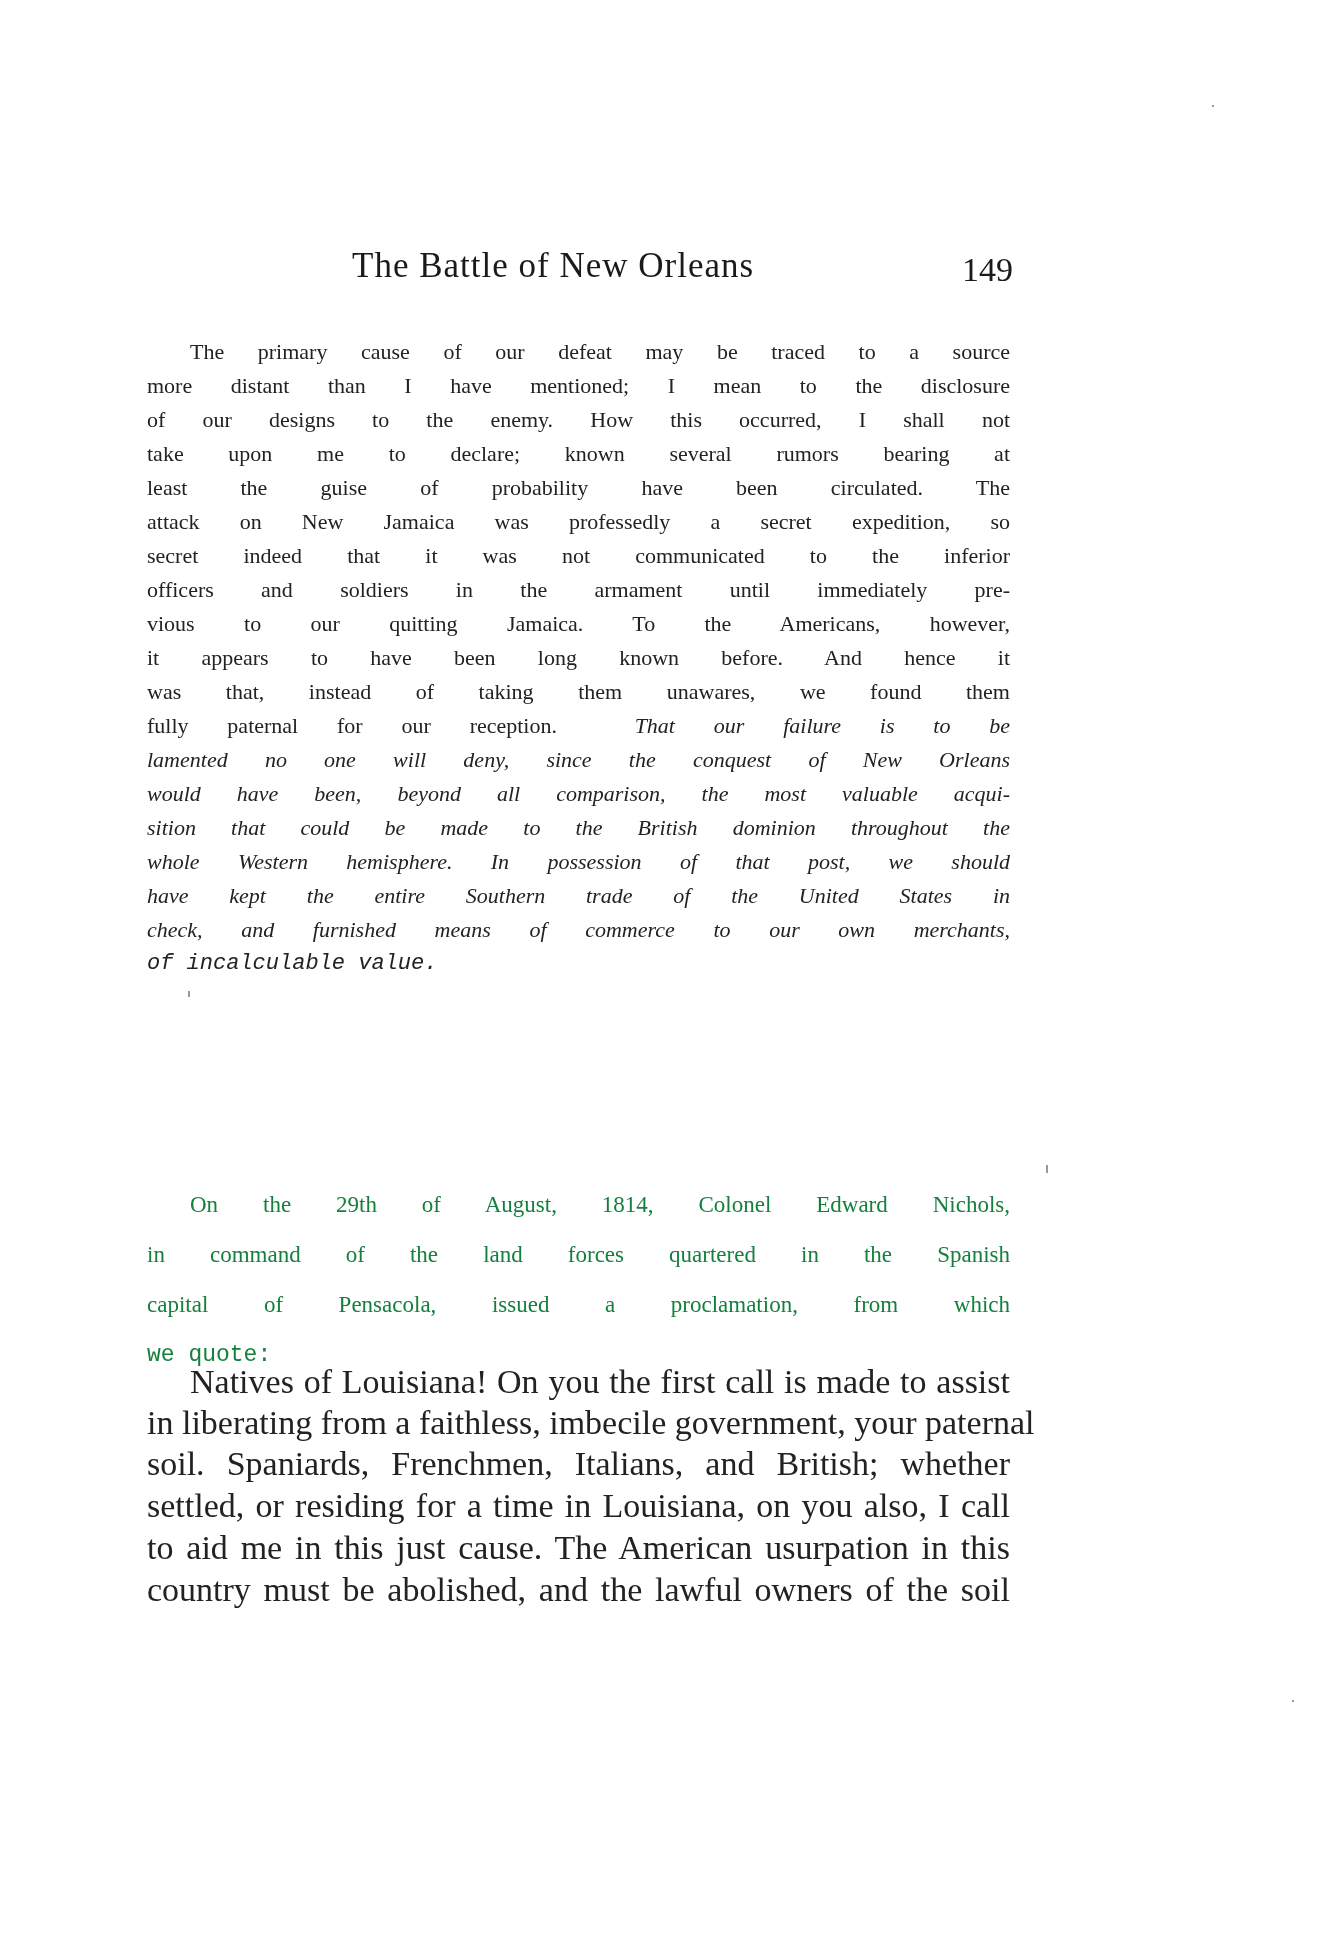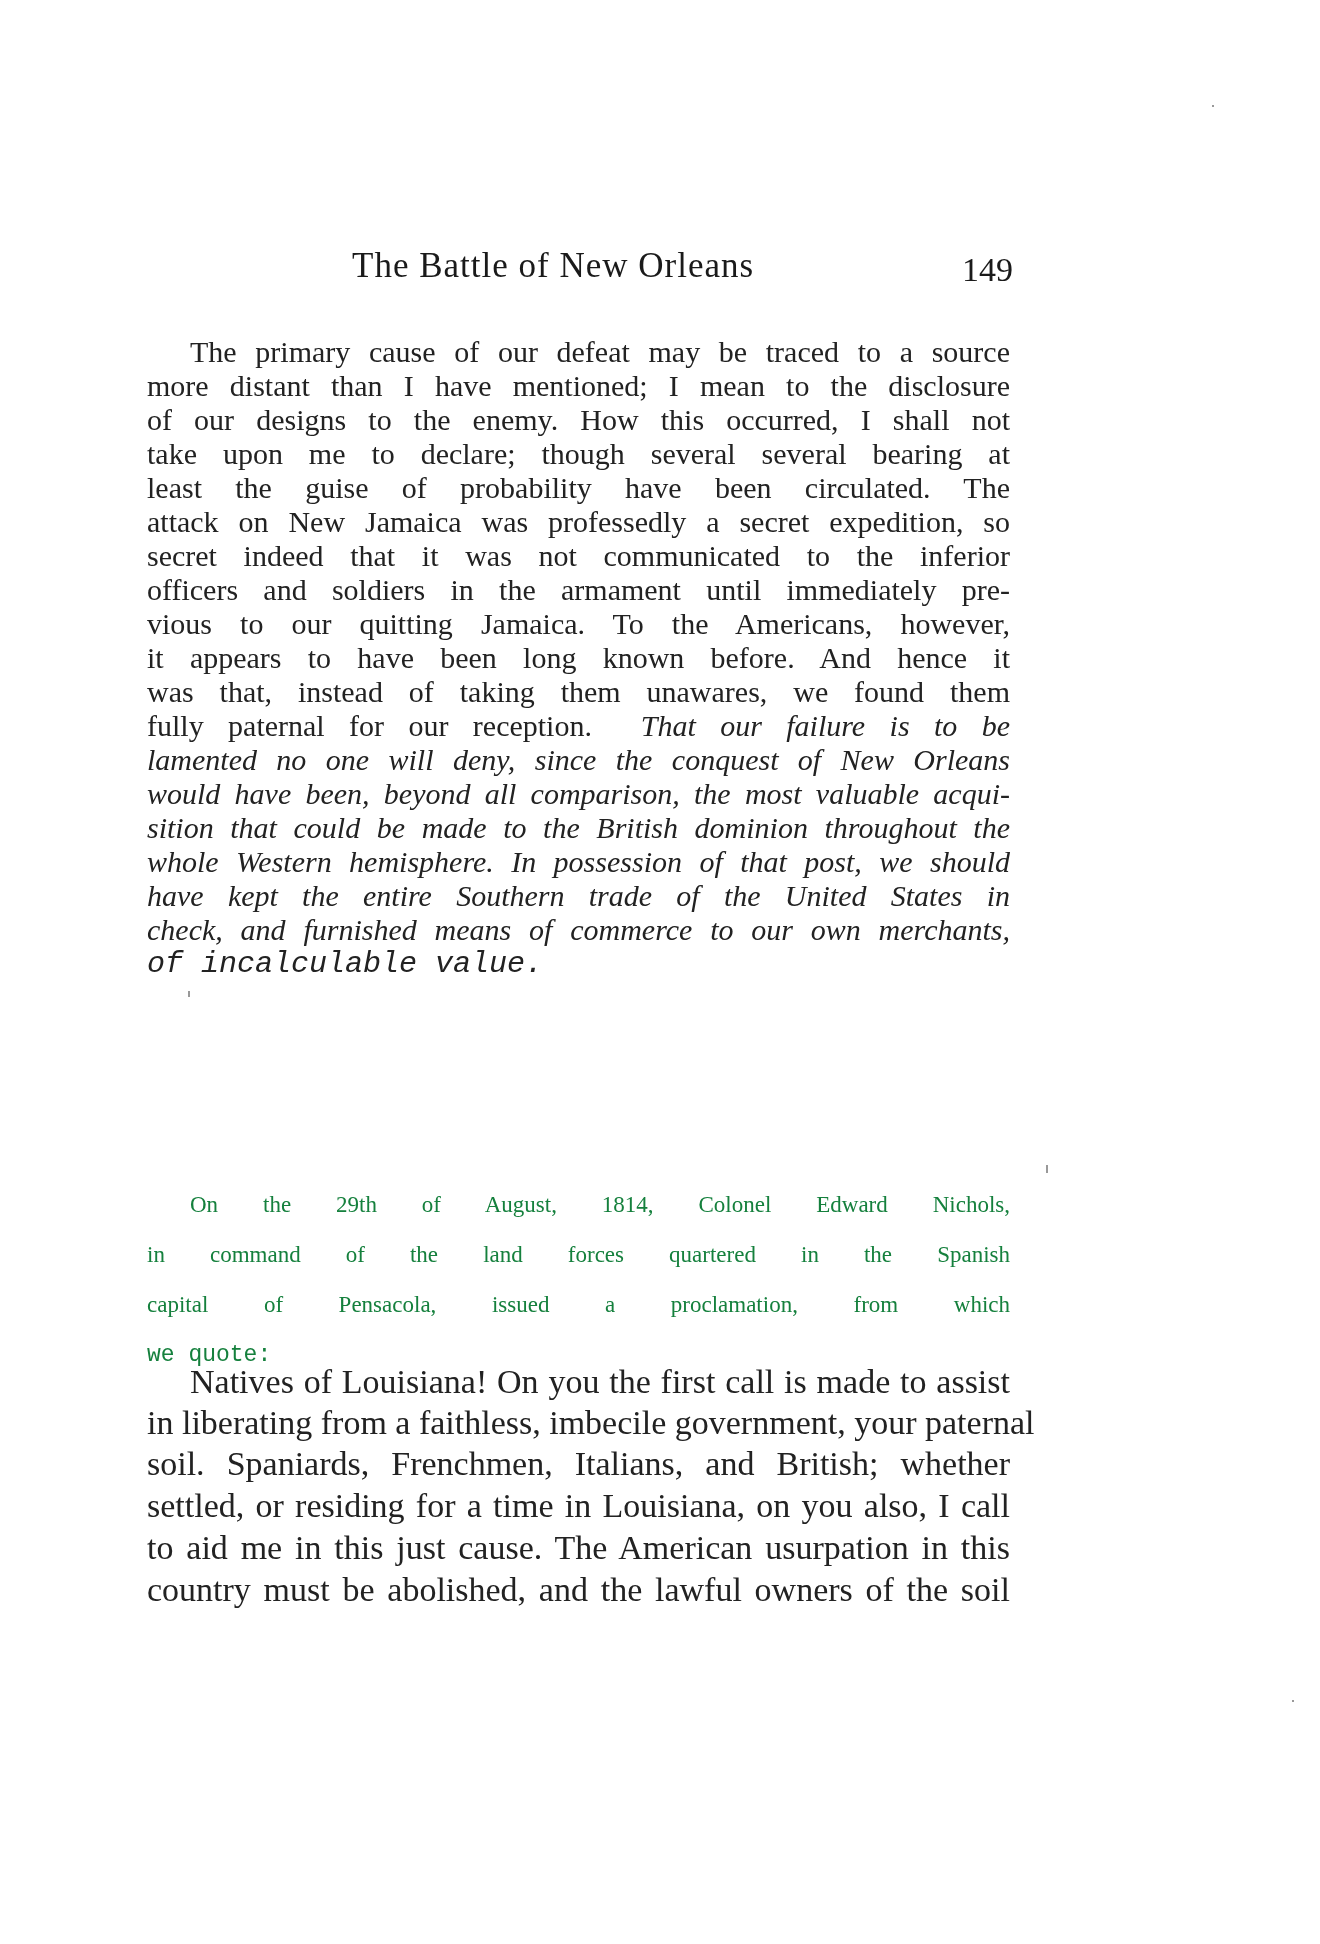--- a/index.html
+++ b/index.html
@@ -17,39 +17,39 @@
     font-size: 34px; line-height: 40px;
   }
   .line {
     position: absolute; left: 147px; width: 863px;
     font-family: "Liberation Serif", "DejaVu Serif", serif;
     white-space: nowrap; text-align: justify; text-align-last: justify;
     color: #222;
   }
   .line.last { text-align-last: left; font-family: Liberation Mono, monospace; }
   .line.indent { left: 190px; width: 820px; }
-  .small { font-size: 30px; line-height: 34px; height: 34px; }
+  .small { font-size: 22px; line-height: 34px; height: 34px; }
   .large { font-size: 23px; line-height: 46px; height: 46px; color: #15803d; margin-top: 34px; }
   .quote { font-size: 34px; line-height: 40px; height: 40px; }
   .it { font-style: italic; }
   .mark { position: absolute; background: #999; }
 </style>
 </head>
 <body>
 
 <div class="page">
 
   <div class="running-head">The Battle of New Orleans</div>
   <div class="page-number">149</div>
 
   <div>
     <div class="line small indent" style="top:335px">The primary cause of our defeat may be traced to a source</div>
     <div class="line small" style="top:369px">more distant than I have mentioned; I mean to the disclosure</div>
     <div class="line small" style="top:403px">of our designs to the enemy.  How this occurred, I shall not</div>
-    <div class="line small" style="top:437px">take upon me to declare; though several several bearing at</div>
+    <div class="line small" style="top:437px">take upon me to declare; known several rumors bearing at</div>
     <div class="line small" style="top:471px">least the guise of probability have been circulated. The</div>
     <div class="line small" style="top:505px">attack on New Jamaica was professedly a secret expedition, so</div>
     <div class="line small" style="top:539px">secret indeed that it was not communicated to the inferior</div>
     <div class="line small" style="top:573px">officers and soldiers in the armament until immediately pre-</div>
     <div class="line small" style="top:607px">vious to our quitting Jamaica.  To the Americans, however,</div>
     <div class="line small" style="top:641px">it appears to have been long known before.  And hence it</div>
     <div class="line small" style="top:675px">was that, instead of taking them unawares, we found them</div>
     <div class="line small" style="top:709px">
       <span>fully paternal for our reception.</span>&nbsp;&nbsp;<span class="it">That our failure is to be</span>
     </div>

